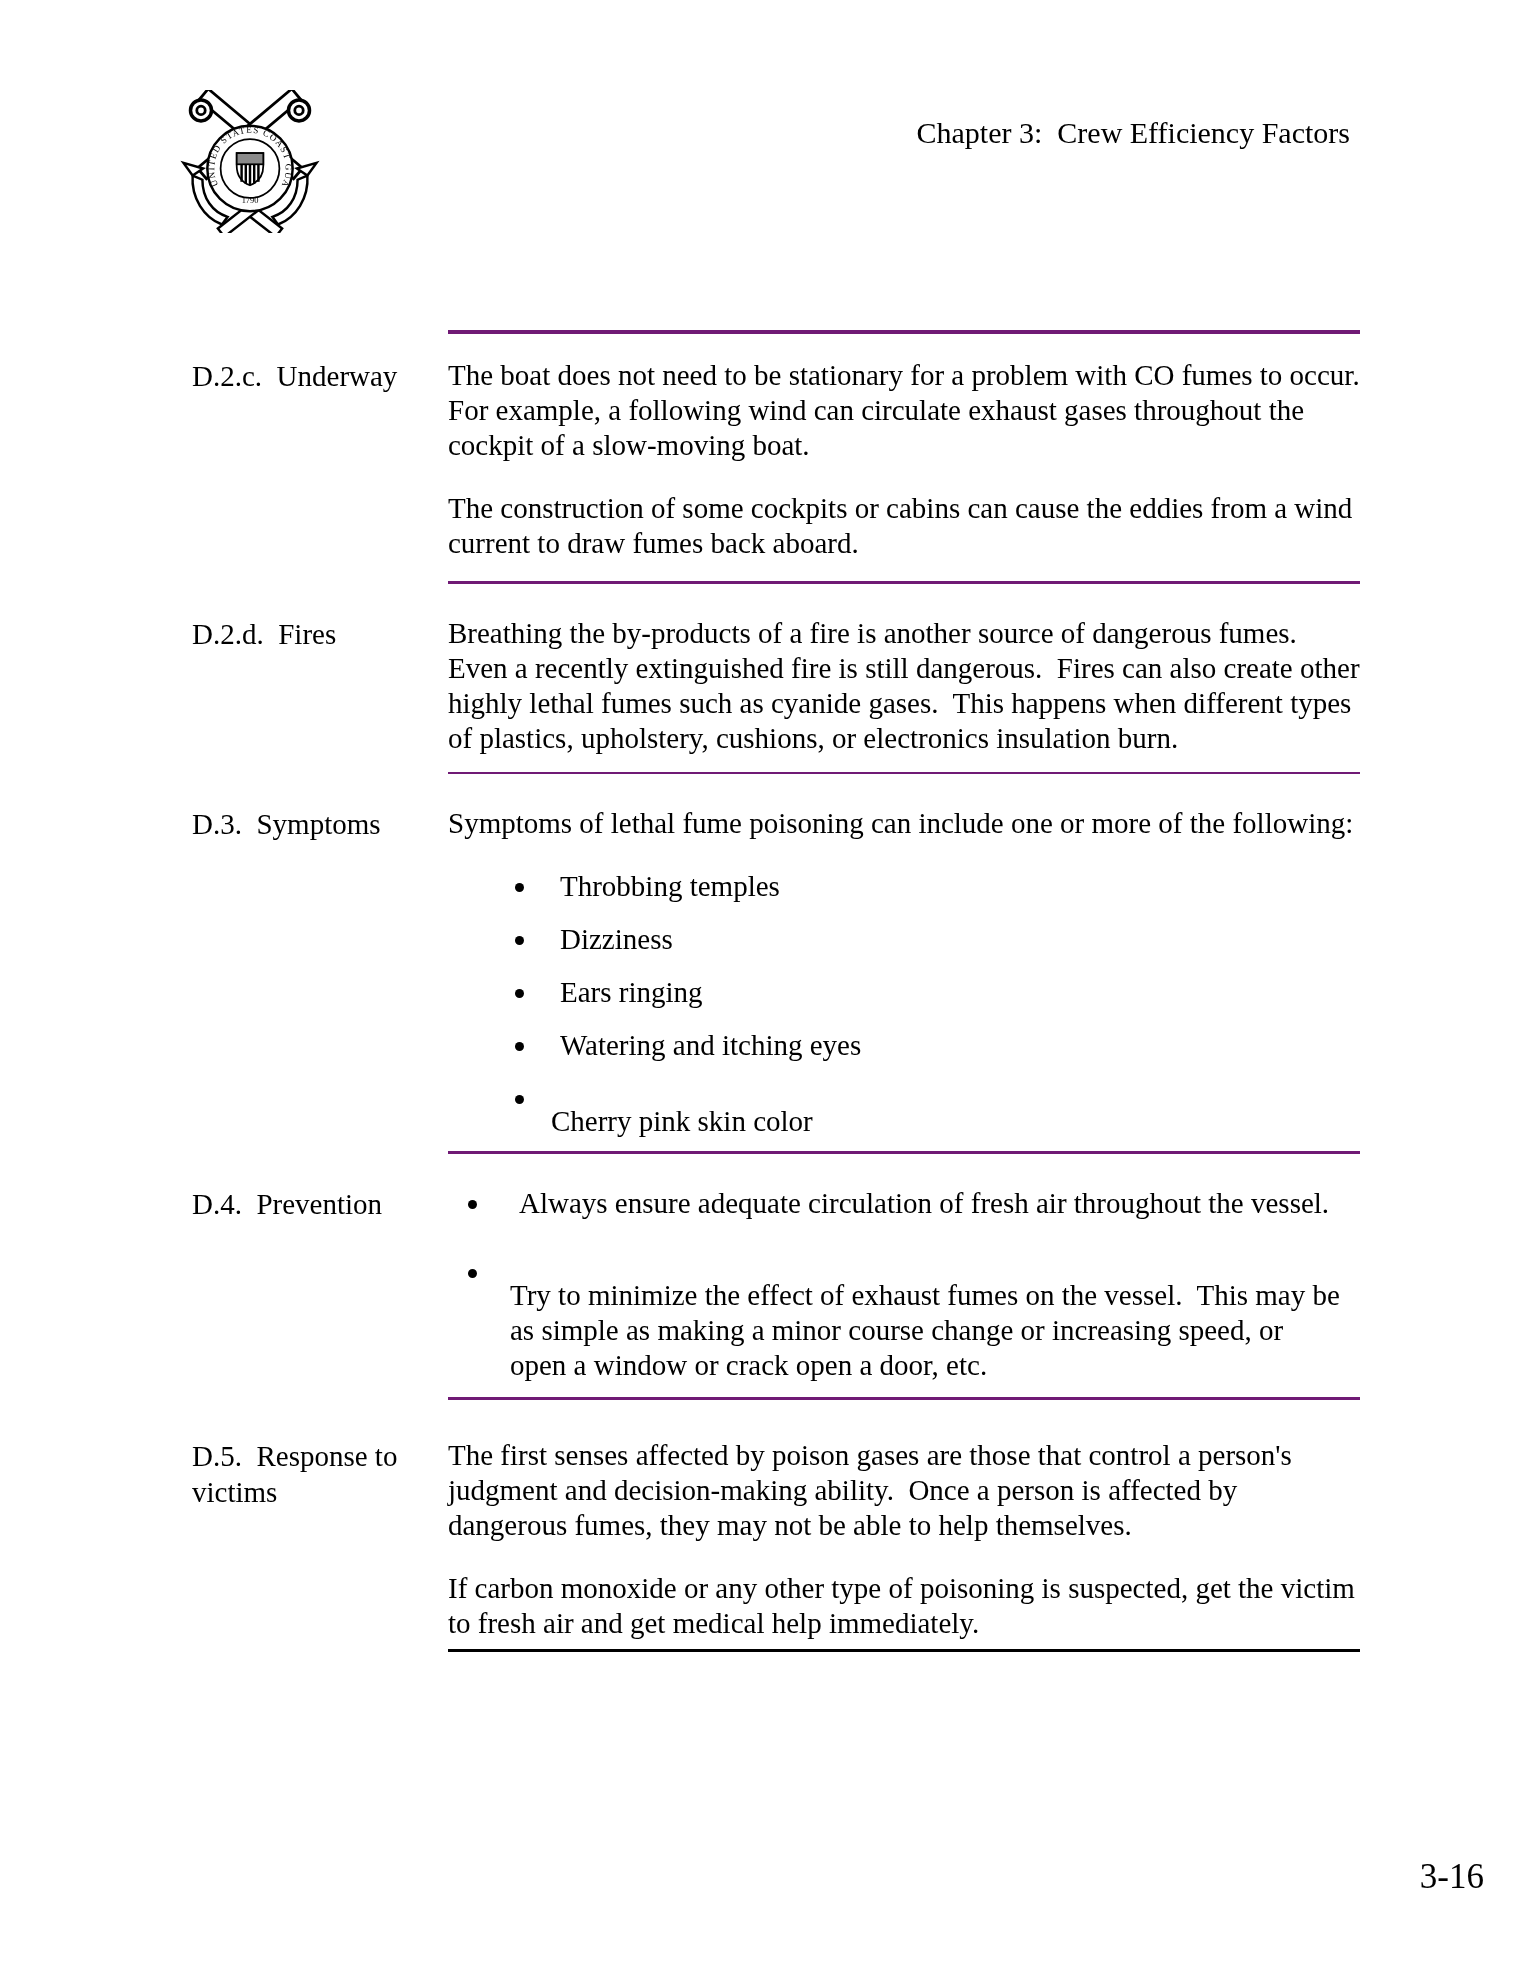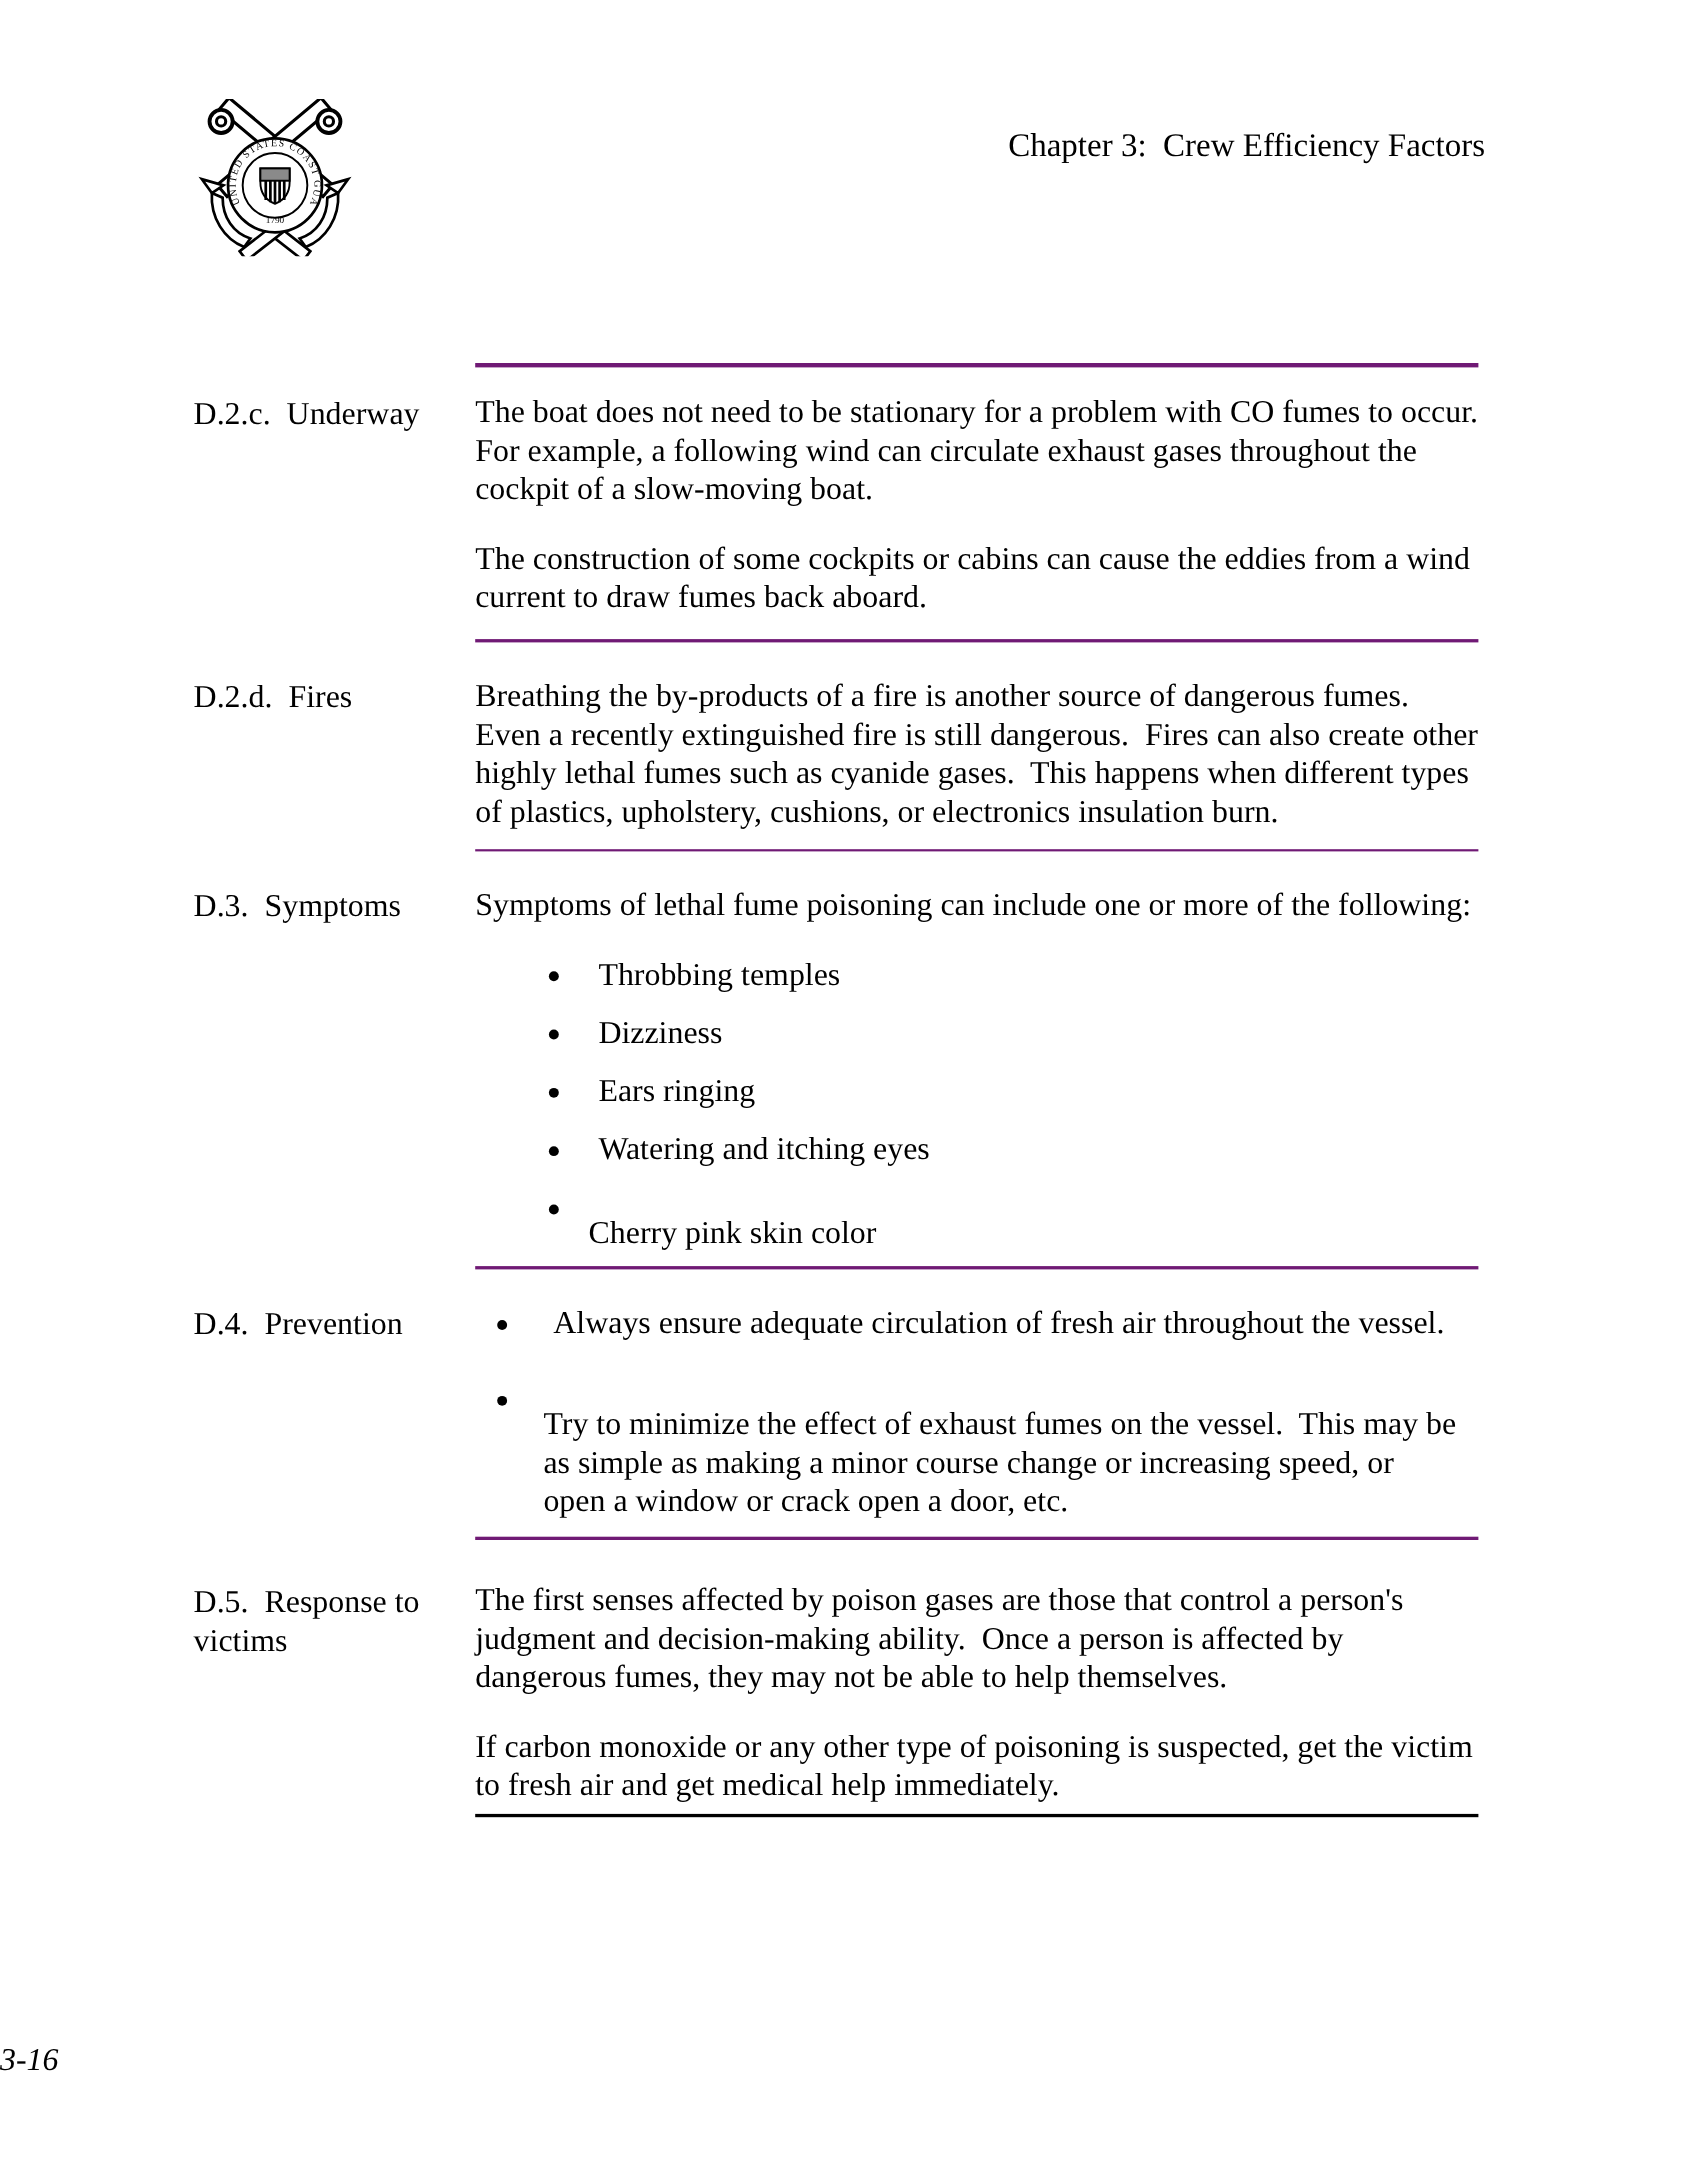--- a/index.html
+++ b/index.html
@@ -14,21 +14,21 @@
   .t{white-space:pre-wrap;}
 
   
   .seal{position:absolute;left:180px;top:90px;width:140px;height:143px;}
   .chapter-header{
     position:absolute;top:116px;right:180px;
     font-size:30px;line-height:34px;
   }
 
   
-  .content{position:absolute;left:176px;top:330px;width:1168px;}
+  .content{position:absolute;left:192px;top:330px;width:1168px;}
   .row{display:flex;align-items:stretch;}
   .cell-label{
     width:256px;flex:0 0 256px;
     font-size:29px;line-height:36px;
     padding-right:10px;box-sizing:border-box;
   }
   .cell-body{
     width:912px;flex:0 0 912px;
     font-size:29px;line-height:35px;
     border-top:3px solid #701a75;
@@ -60,21 +60,21 @@
     flex:0 0 9px;width:9px;height:9px;border-radius:50%;
     background:#000;margin-top:14px;
   }
   .bullet-list.deep .bullet-text{margin-left:36px;}
   .bullet-list.shallow .bullet-text{margin-left:42px;}
   .bullet-list.shallow .bullet-text{max-width:830px;}
 
   
   .page-number{
     position:absolute;left:0;top:1857px;width:1484px;
-    text-align:left;font-size:29px;font-style:italic;
+    text-align:right;font-size:35px;
   }
 </style>
 </head>
 <body>
 
 <div class="page">
 
   <svg class="seal" viewBox="0 0 200 204" aria-hidden="true">
 
     <g transform="rotate(40 100 64)">

